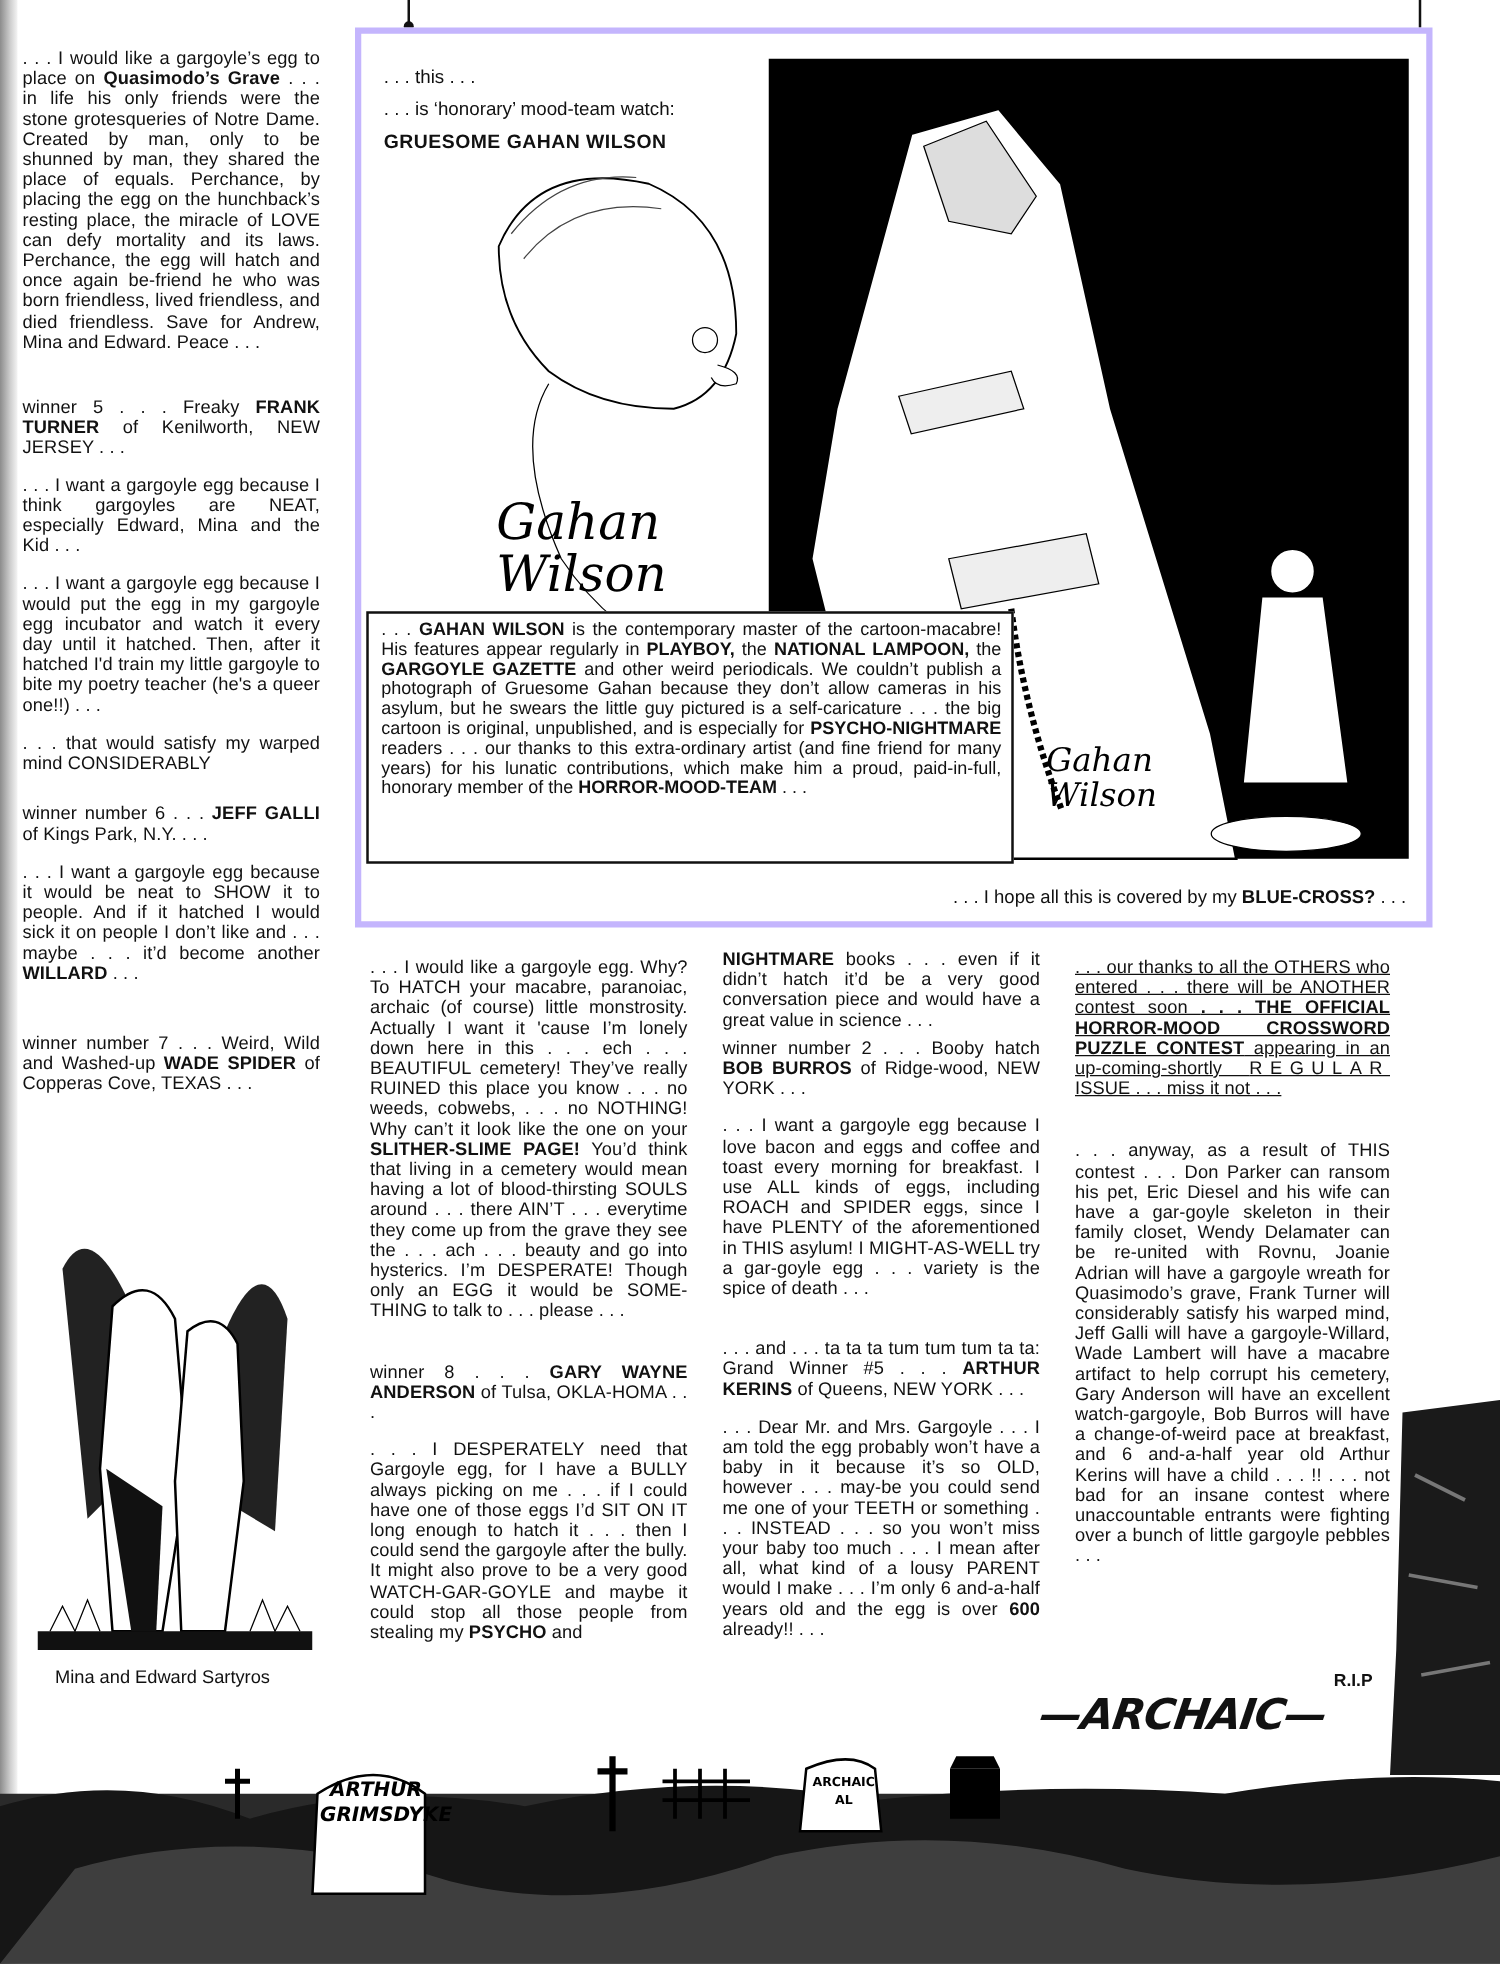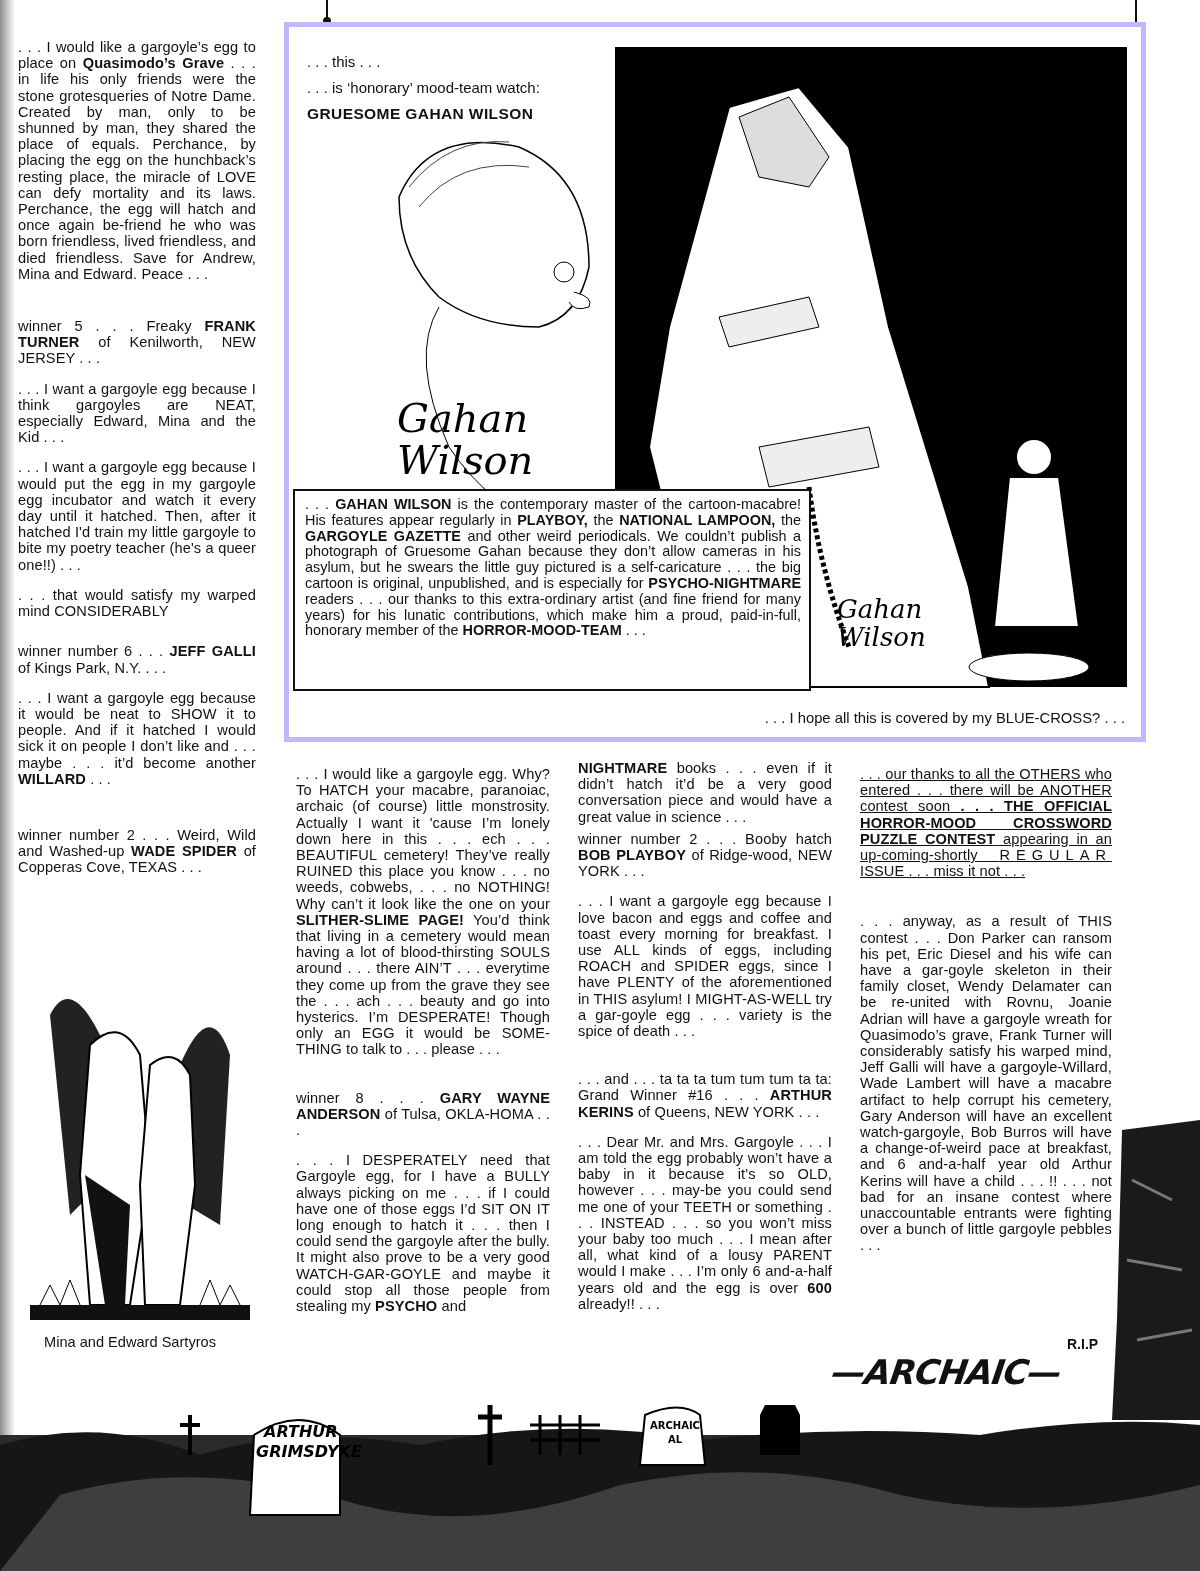--- a/index.html
+++ b/index.html
@@ -39,21 +39,21 @@
 
   .bio-box {
     position: absolute; left: 4px; top: 462px; width: 518px; height: 202px;
     border: 2.5px solid #111; background: #fff; padding: 6px 8px 4px 10px;
     box-sizing: border-box; font-size: 14.4px; line-height: 15.8px; text-align: justify;
   }
   .bio-box b { font-weight: 700; }
   .caption-line {
     position: absolute; right: 16px; top: 683px; font-size: 14.8px; white-space: nowrap;
   }
-  .caption-line b { font-weight: 400; }
+  .caption-line b { font-weight: 700; }
   .sig { position: absolute; font-family: "DejaVu Serif", serif; font-style: italic; color: #000; }
 
   .mina-art { position: absolute; left: 30px; top: 975px; width: 220px; height: 345px; }
   .mina-caption { position: absolute; left: 44px; top: 1334px; font-size: 14.6px; white-space: nowrap; }
 
   .rip { position: absolute; left: 1067px; top: 1336px; font-weight: 700; font-size: 14px; }
   .archaic-sig {
     position: absolute; left: 832px; top: 1352px; font-size: 34px; font-weight: 700;
     font-style: italic; font-family: "DejaVu Sans", sans-serif; letter-spacing: -1px;
     transform: skewX(-8deg);
@@ -111,21 +111,21 @@
 </div>
 
 <div class="col" style="left:18px; top:39px; width:238px;">
   <p><span>. . . I would like a gargoyle’s egg to place on </span><b>Quasimodo’s Grave</b><span> . . . in life his only friends were the stone grotesqueries of Notre Dame. Created by man, only to be shunned by man, they shared the place of equals. Perchance, by placing the egg on the hunchback’s resting place, the miracle of LOVE can defy mortality and its laws. Perchance, the egg will hatch and once again be-friend he who was born friendless, lived friendless, and died friendless. Save for Andrew, Mina and Edward. Peace . . .</span></p>
   <p style="margin-top:36px;"><span>winner 5 . . . Freaky </span><b>FRANK TURNER</b><span> of Kenilworth, NEW JERSEY . . .</span></p>
   <p>. . . I want a gargoyle egg because I think gargoyles are NEAT, especially Edward, Mina and the Kid . . .</p>
   <p>. . . I want a gargoyle egg because I would put the egg in my gargoyle egg incubator and watch it every day until it hatched. Then, after it hatched I'd train my little gargoyle to bite my poetry teacher (he's a queer one!!) . . .</p>
   <p style="margin-bottom:24px;">. . . that would satisfy my warped mind CONSIDERABLY</p>
   <p><span>winner number 6 . . . </span><b>JEFF GALLI</b><span> of Kings Park, N.Y. . . .</span></p>
   <p style="margin-bottom:40px;"><span>. . . I want a gargoyle egg because it would be neat to SHOW it to people. And if it hatched I would sick it on people I don’t like and . . . maybe . . . it’d become another </span><b>WILLARD</b><span> . . .</span></p>
-  <p><span>winner number 2 . . . Weird, Wild and Washed-up </span><b>WADE SPIDER</b><span> of Copperas Cove, TEXAS . . .</span></p>
+  <p><span>winner number 7 . . . Weird, Wild and Washed-up </span><b>WADE SPIDER</b><span> of Copperas Cove, TEXAS . . .</span></p>
 </div>
 
 <svg class="mina-art" viewBox="0 0 220 345">
   <path d="M20 40 Q40 0 70 60 L80 200 L40 240 Z" fill="#222"></path>
   <path d="M200 80 Q180 20 150 90 L140 220 L190 250 Z" fill="#222"></path>
   <path d="M60 70 Q90 40 110 80 L120 200 L100 330 L60 330 L50 200 Z" fill="#fff" stroke="#000" stroke-width="2"></path>
   <path d="M120 90 Q145 70 160 100 L165 210 L150 330 L115 330 L110 210 Z" fill="#fff" stroke="#000" stroke-width="2"></path>
   <path d="M55 200 L75 330 L95 330 L100 230 Z" fill="#111"></path>
   <path d="M0 330 L220 330 L220 345 L0 345 Z" fill="#111"></path>
   <path d="M10 330 L20 310 L30 330 L40 305 L50 330 M170 330 L180 305 L190 330 L200 310 L210 330" stroke="#000" fill="none"></path>
@@ -133,23 +133,23 @@
 <div class="mina-caption">Mina and Edward Sartyros</div>
 
 <div class="col" style="left:296px; top:766px; width:254px;">
   <p style="margin-bottom:32px;"><span>. . . I would like a gargoyle egg. Why? To HATCH your macabre, paranoiac, archaic (of course) little monstrosity. Actually I want it 'cause I’m lonely down here in this . . . ech . . . BEAUTIFUL cemetery! They’ve really RUINED this place you know . . . no weeds, cobwebs, . . . no NOTHING! Why can’t it look like the one on your </span><b>SLITHER-SLIME PAGE!</b><span> You’d think that living in a cemetery would mean having a lot of blood-thirsting SOULS around . . . there AIN’T . . . everytime they come up from the grave they see the . . . ach . . . beauty and go into hysterics. I’m DESPERATE! Though only an EGG it would be SOME-THING to talk to . . . please . . .</span></p>
   <p><span>winner 8 . . . </span><b>GARY WAYNE ANDERSON</b><span> of Tulsa, OKLA-HOMA . . .</span></p>
   <p><span>. . . I DESPERATELY need that Gargoyle egg, for I have a BULLY always picking on me . . . if I could have one of those eggs I’d SIT ON IT long enough to hatch it . . . then I could send the gargoyle after the bully. It might also prove to be a very good WATCH-GAR-GOYLE and maybe it could stop all those people from stealing my </span><b>PSYCHO</b><span> and</span></p>
 </div>
 
 <div class="col" style="left:578px; top:760px; width:254px;">
   <p style="margin-bottom:6px;"><b>NIGHTMARE</b><span> books . . . even if it didn’t hatch it’d be a very good conversation piece and would have a great value in science . . .</span></p>
-  <p><span>winner number 2 . . . Booby hatch </span><b>BOB PLAYBOY</b><span> of Ridge-wood, NEW YORK . . .</span></p>
+  <p><span>winner number 2 . . . Booby hatch </span><b>BOB BURROS</b><span> of Ridge-wood, NEW YORK . . .</span></p>
   <p style="margin-bottom:32px;">. . . I want a gargoyle egg because I love bacon and eggs and coffee and toast every morning for breakfast. I use ALL kinds of eggs, including ROACH and SPIDER eggs, since I have PLENTY of the aforementioned in THIS asylum! I MIGHT-AS-WELL try a gar-goyle egg . . . variety is the spice of death . . .</p>
-  <p><span>. . . and . . . ta ta ta tum tum tum ta ta: Grand Winner #16 . . . </span><b>ARTHUR KERINS</b><span> of Queens, NEW YORK . . .</span></p>
+  <p><span>. . . and . . . ta ta ta tum tum tum ta ta: Grand Winner #5 . . . </span><b>ARTHUR KERINS</b><span> of Queens, NEW YORK . . .</span></p>
   <p><span>. . . Dear Mr. and Mrs. Gargoyle . . . I am told the egg probably won’t have a baby in it because it’s so OLD, however . . . may-be you could send me one of your TEETH or something . . . INSTEAD . . . so you won’t miss your baby too much . . . I mean after all, what kind of a lousy PARENT would I make . . . I’m only 6 and-a-half years old and the egg is over </span><b>600</b><span> already!! . . .</span></p>
 </div>
 
 <div class="col" style="left:860px; top:766px; width:252px;">
   <p style="margin-bottom:34px;text-decoration:underline;"><span>. . . our thanks to all the OTHERS who entered . . . there will be ANOTHER contest soon </span><b>. . . THE OFFICIAL HORROR-MOOD CROSSWORD PUZZLE CONTEST</b><span> appearing in an up-coming-shortly </span><span class="spaced">REGULAR</span><span> ISSUE . . . miss it not . . .</span></p>
   <p>. . . anyway, as a result of THIS contest . . . Don Parker can ransom his pet, Eric Diesel and his wife can have a gar-goyle skeleton in their family closet, Wendy Delamater can be re-united with Rovnu, Joanie Adrian will have a gargoyle wreath for Quasimodo’s grave, Frank Turner will considerably satisfy his warped mind, Jeff Galli will have a gargoyle-Willard, Wade Lambert will have a macabre artifact to help corrupt his cemetery, Gary Anderson will have an excellent watch-gargoyle, Bob Burros will have a change-of-weird pace at breakfast, and 6 and-a-half year old Arthur Kerins will have a child . . . !! . . . not bad for an insane contest where unaccountable entrants were fighting over a bunch of little gargoyle pebbles . . .</p>
 </div>
 
 <div class="rip">R.I.P</div>
 <div class="archaic-sig">—ARCHAIC—</div>

